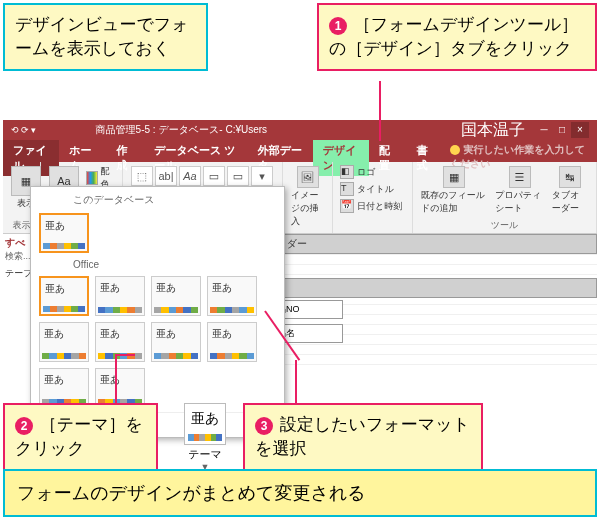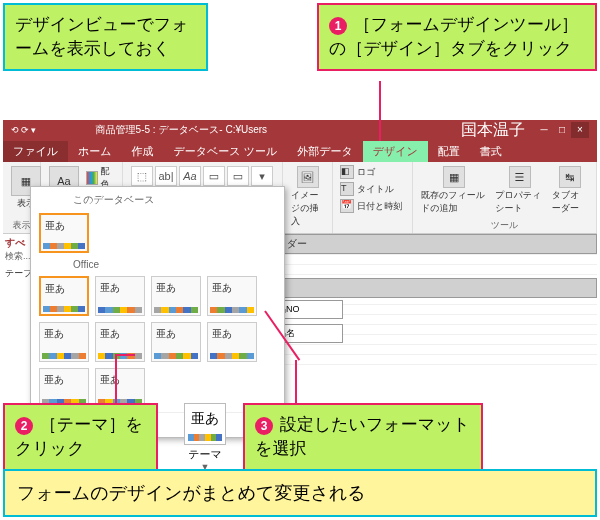--- a/index.html
+++ b/index.html
@@ -1,33 +1,33 @@
 <!DOCTYPE html>
 <html><head>
 <meta charset="utf-8">
 <style>
 * { box-sizing: border-box; margin: 0; padding: 0; }
 body { width: 600px; height: 520px; font-family: "Meiryo UI", sans-serif; background: #fff; position: relative; font-size: 11px; }
 
 
-.callout { position: absolute; background: #bef264; border: 2px solid #00bcd4; padding: 8px 10px; font-size: 17px; line-height: 1.4; z-index: 100; }
+.callout { position: absolute; background: #fef9c3; border: 2px solid #00bcd4; padding: 8px 10px; font-size: 17px; line-height: 1.4; z-index: 100; }
 .callout.pink { border-color: #e91e63; }
 .num { display: inline-block; width: 18px; height: 18px; border-radius: 50%; background: #e91e63; color: #fff; text-align: center; line-height: 18px; font-size: 12px; font-weight: bold; margin-right: 2px; }
 
 
 .app { position: absolute; left: 3px; top: 120px; width: 594px; height: 245px; background: #a4373a; overflow: hidden; font-size: 10px; }
 .titlebar { height: 20px; color: #fff; display: flex; align-items: center; padding: 0 8px; position: relative; }
 .titlebar .doc { font-size: 10px; flex: 0 0 auto; margin-left: 60px; }
 .titlebar .tool { position: absolute; left: 50%; transform: translateX(-50%); font-size: 10px; color: #fff; background: #7d2a2c; padding: 1px 8px; }
 .titlebar .user { margin-left: auto; font-size: 16px; }
 .winbtns { display: flex; margin-left: 10px; }
 .winbtn { width: 18px; height: 16px; color: #fff; text-align: center; font-size: 10px; line-height: 16px; }
 .winbtn.close { background: rgba(0,0,0,.2); }
 
-.tabs { height: 22px; display: flex; align-items: flex-end; color: #fff; }
+.tabs { height: 22px; display: flex; align-items: flex-start; color: #fff; font-weight: bold; }
 .tab { padding: 3px 10px; font-size: 11px; cursor: pointer; }
 .tab.file { background: #8a2e30; }
 .tab.active { background: #86efac; color: #a4373a; }
 .tellme { color: #e0c0c0; font-size: 10px; padding: 3px 5px; }
 .bulb { display: inline-block; width: 10px; height: 10px; background: #ffd54f; border-radius: 50%; margin-right: 4px; vertical-align: middle; }
 
 .ribbon { background: #f3f3f3; height: 72px; display: flex; border-bottom: 1px solid #ccc; }
 .rgroup { border-right: 1px solid #ddd; padding: 2px 6px 1px; display: flex; flex-direction: column; justify-content: space-between; }
 .rgroup .label { text-align: center; font-size: 9px; color: #666; }
 .rcontent { display: flex; gap: 4px; align-items: flex-start; flex: 1; }
@@ -109,20 +109,21 @@
 
   <div class="tabs">
     <div class="tab file">ファイル</div>
     <div class="tab">ホーム</div>
     <div class="tab">作成</div>
     <div class="tab">データベース ツール</div>
     <div class="tab">外部データ</div>
     <div class="tab active">デザイン</div>
     <div class="tab">配置</div>
     <div class="tab">書式</div>
+    <div class="tellme"><span class="bulb"></span><span>実行したい作業を入力してください</span></div>
   </div>
 
   <div class="ribbon">
     <div class="rgroup" style="width:38px;">
       <div class="rcontent">
           <div class="rbtn">
             <div class="ricon big">▦</div>
             <span>表示</span>
           </div>
         </div>

